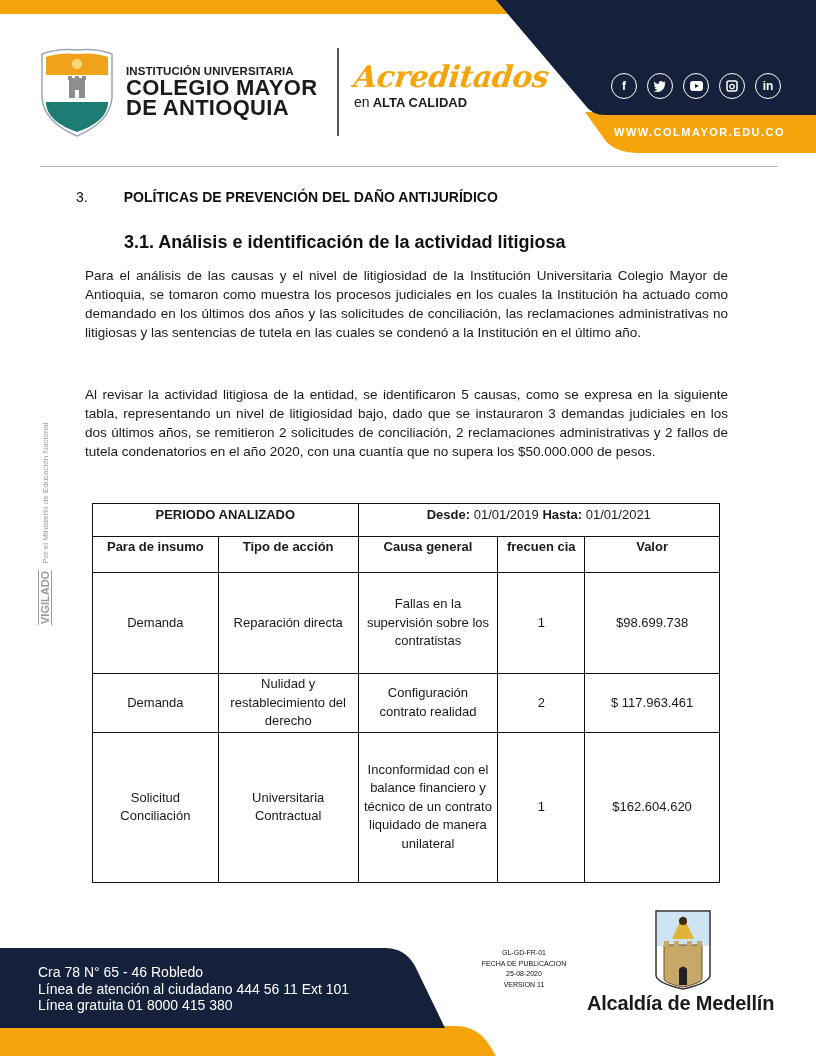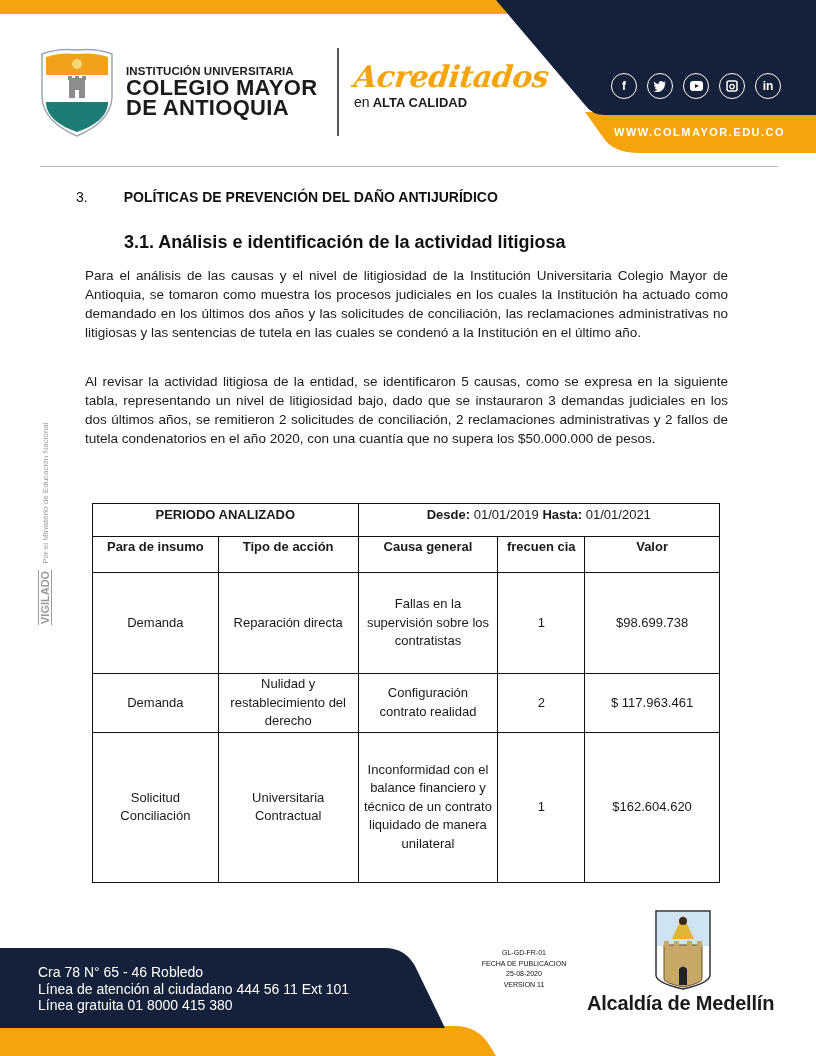--- a/index.html
+++ b/index.html
@@ -29,21 +29,21 @@
   .vigilado-mark { font-size: 11px; font-weight: bold; border-bottom: 1.5px solid #9a9a9a; border-top: 1.5px solid #9a9a9a; padding: 0 1px; }
   .vigilado-text { font-size: 8px; }
 
   
   .sec-title { position: absolute; left: 76px; top: 189px; font-size: 14px; }
   .sec-title .num { font-weight: normal; margin-right: 12px; }
   .sec-title .txt { font-weight: bold; margin-left: 24px; }
   .sub-title { position: absolute; left: 76px; top: 232px; font-size: 18px; font-weight: bold; margin-left: 48px; }
   .para { position: absolute; left: 85px; width: 643px; font-size: 13.5px; line-height: 19px; text-align: justify; color: #1a1a1a; }
   .para1 { top: 266px; }
-  .para2 { top: 372px; }
+  .para2 { top: 385px; }
 
   
   .tbl { position: absolute; left: 92px; top: 503px; width: 628px; border-collapse: collapse; font-size: 13px; color: #1a1a1a; }
   .tbl td { border: 1.5px solid #111; text-align: center; vertical-align: middle; padding: 1px 4px; line-height: 18.5px; }
   .tbl .period-row td { height: 33px; vertical-align: top; padding-top: 2px; }
   .tbl .head-row td { font-weight: bold; vertical-align: top; height: 36px; }
   .tbl .bold { font-weight: bold; }
   .col1 { width: 126px; } .col2 { width: 140px; } .col3 { width: 140px; } .col4 { width: 87px; } .col5 { width: 135px; }
   .r1 td { height: 101px; } .r2 td { height: 57px; } .r3 td { height: 150px; }
 

